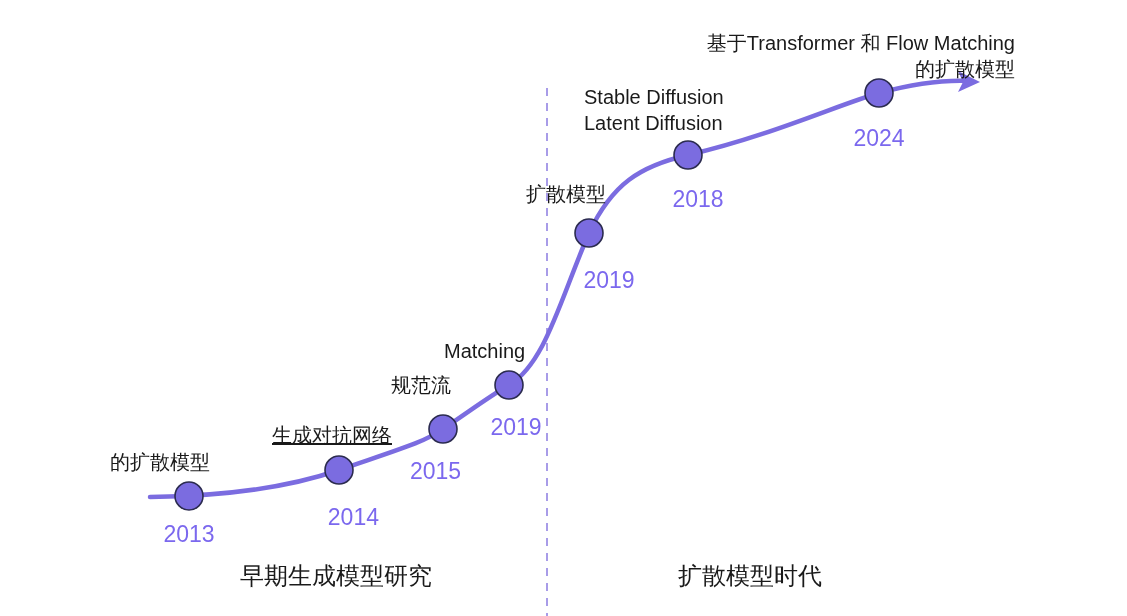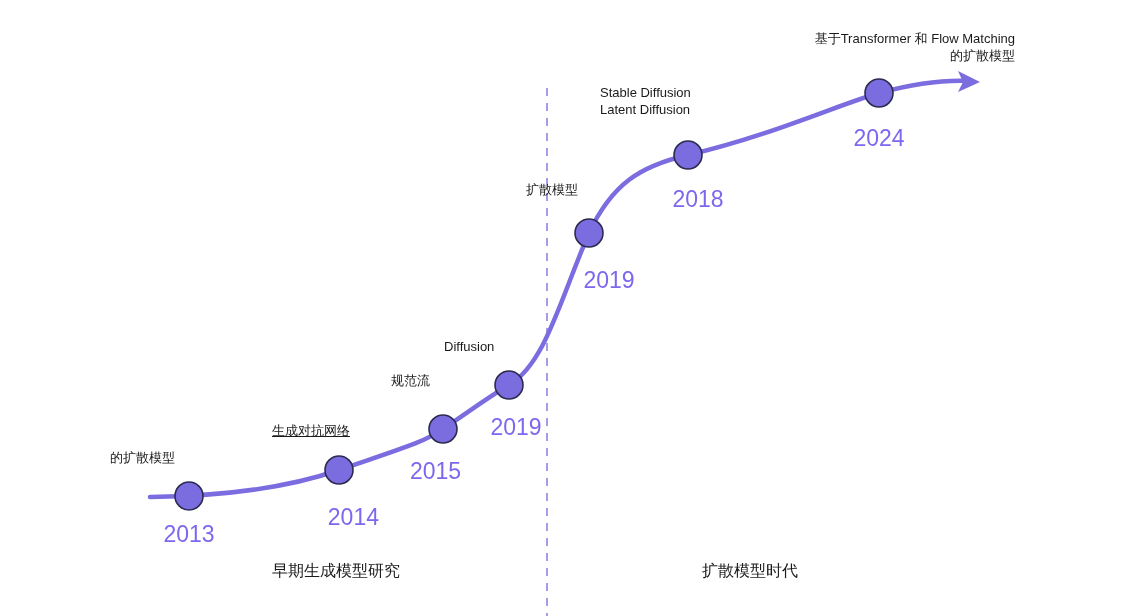--- a/index.html
+++ b/index.html
@@ -22,30 +22,30 @@
     width: 1127px;
     height: 616px;
   }
   .lbl {
     position: absolute;
     white-space: pre;
     line-height: 1.28;
   }
   .event-label {
     color: #1a1a1a;
-    font-size: 13px;
+    font-size: 20px;
   }
   .event-label.right  { text-align: right; }
   .year-label {
     color: #7b68ee;
     font-size: 23px;
   }
   .era-label {
     color: #1a1a1a;
-    font-size: 16px;
+    font-size: 24px;
   }
 </style>
 </head>
 <body>
 
 <div id="canvas">
 
   <svg id="diagram-svg" viewBox="0 0 1127 616" preserveAspectRatio="none">
     <g>
       <line id="divider-line" stroke="#a89ce8" stroke-width="2" stroke-dasharray="8 7" x1="547" x2="547" y1="88" y2="616"></line>
@@ -65,25 +65,25 @@
       </g>
   </svg>
 
   <div id="labels-layer">
       <div class="lbl event-label" style="top: 450px; left: 110px; color: rgb(26, 26, 26);">的扩散模型</div>
       <div class="lbl year-label" style="left: 149px; top: 520px; width: 80px; text-align: center; color: rgb(123, 104, 238);">2013</div>
       <div class="lbl event-label" style="top: 423px; left: 272px; color: rgb(26, 26, 26); text-decoration: underline;">生成对抗网络</div>
       <div class="lbl year-label" style="left: 299px; top: 503px; width: 80px; text-align: right; color: rgb(123, 104, 238);">2014</div>
       <div class="lbl event-label" style="top: 373px; left: 391px; color: rgb(26, 26, 26);">规范流</div>
       <div class="lbl year-label" style="left: 410px; top: 457px; width: 80px; color: rgb(123, 104, 238);">2015</div>
-      <div class="lbl event-label" style="top: 339px; left: 444px; color: rgb(26, 26, 26);">Diffusion</div>
+      <div class="lbl event-label" style="top: 339px; left: 444px; color: rgb(26, 26, 26);">Matching</div>
       <div class="lbl year-label" style="left: 476px; top: 413px; width: 80px; text-align: center; color: rgb(123, 104, 238);">2019</div>
       <div class="lbl event-label" style="top: 182px; left: 526px; color: rgb(26, 26, 26);">扩散模型</div>
       <div class="lbl year-label" style="left: 569px; top: 266px; width: 80px; text-align: center; color: rgb(123, 104, 238);">2019</div>
-      <div class="lbl event-label" style="top: 85px; left: 584px; color: rgb(26, 26, 26); margin-left: 16px;">Stable Diffusion
+      <div class="lbl event-label" style="top: 85px; left: 584px; color: rgb(26, 26, 26);">Stable Diffusion
 Latent Diffusion</div>
       <div class="lbl year-label" style="left: 658px; top: 185px; width: 80px; text-align: center; color: rgb(123, 104, 238);">2018</div>
       <div class="lbl event-label right" style="top: 31px; left: 0px; width: 1015px; color: rgb(26, 26, 26);">基于Transformer 和 Flow Matching
 的扩散模型</div>
       <div class="lbl year-label" style="left: 839px; top: 124px; width: 80px; text-align: center; color: rgb(123, 104, 238);">2024</div>
       <div class="lbl era-label" style="left: 186px; top: 561px; width: 300px; text-align: center; color: rgb(26, 26, 26);">早期生成模型研究</div>
       <div class="lbl era-label" style="left: 600px; top: 561px; width: 300px; text-align: center; color: rgb(26, 26, 26);">扩散模型时代</div>
     </div>
 
 </div>

